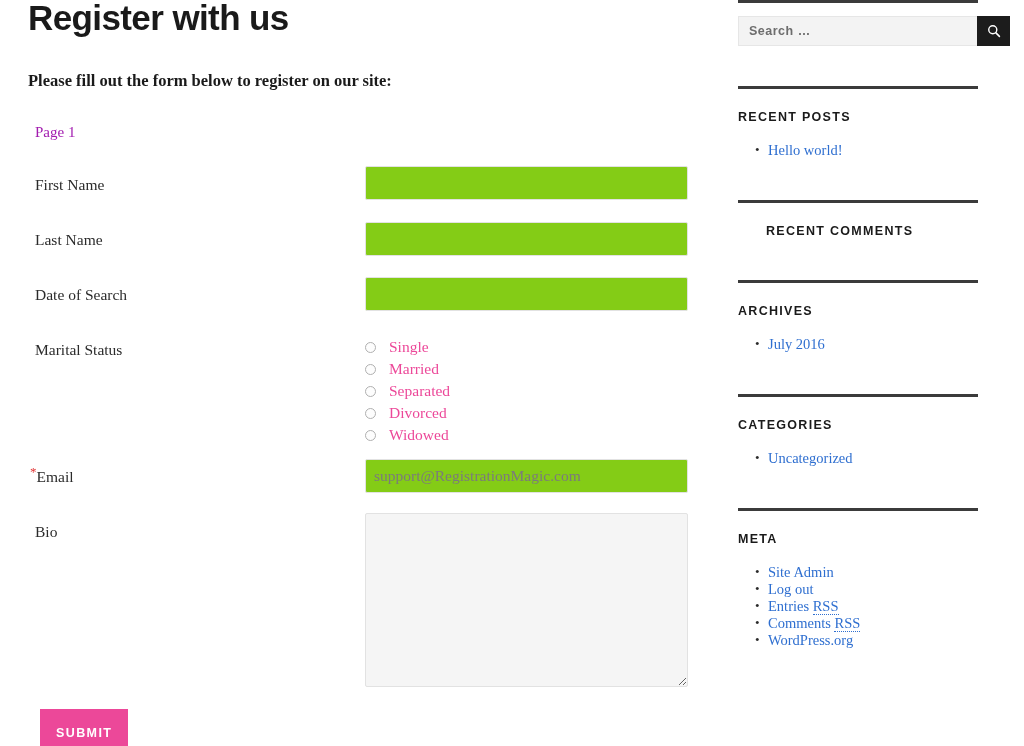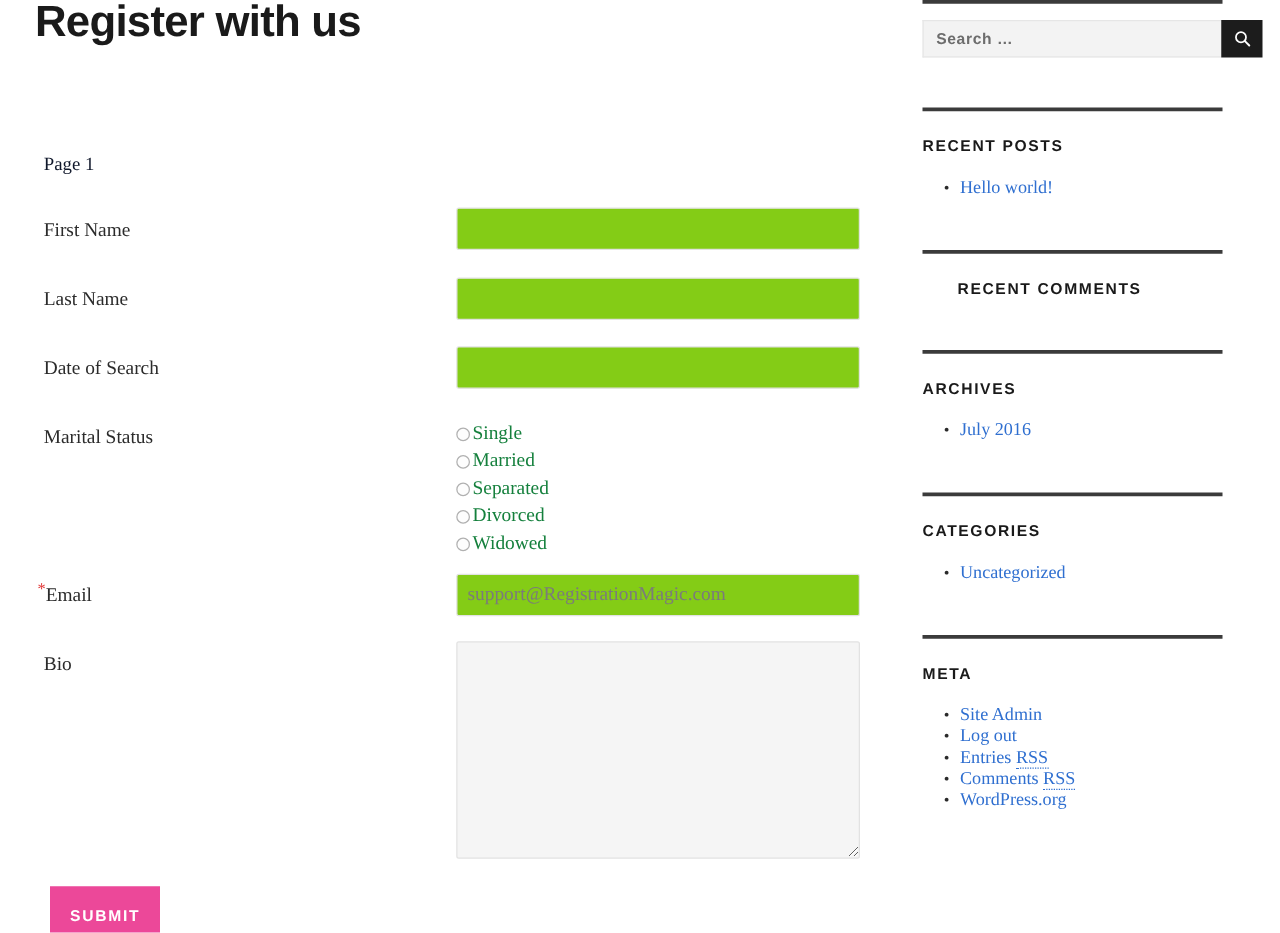--- a/index.html
+++ b/index.html
@@ -43,21 +43,21 @@
     font-weight: bold;
     color: #1a1a1a;
     line-height: 22px;
     white-space: nowrap;
   }
 
   #page-label {
     position: absolute;
     left: 35px; top: 123px;
     font-size: 15px;
-    color: #0f172a;
+    color: #a21caf;
     line-height: 19px;
   }
 
   .field-row {
     position: absolute;
     left: 0;
     width: 712px;
   }
   .field-label {
     position: absolute;
@@ -120,23 +120,23 @@
   }
   .radio-dot {
     width: 11px; height: 11px;
     border: 1px solid #b0b0b0;
     border-radius: 50%;
     background: #fdfdfd;
     display: inline-block;
     flex: 0 0 auto;
   }
   .radio-label {
-    margin-left: 2px;
+    margin-left: 13px;
     font-size: 15.5px;
-    color: #15803d;
+    color: #ec4899;
     line-height: 20px;
     white-space: nowrap;
   }
 
   #submit-button {
     position: absolute;
     left: 40px; top: 709px;
     background: #ec4899;
     color: #ffffff;
     border: none;
@@ -235,20 +235,21 @@
   }
   #search-submit svg { display: block; }
 </style>
 </head>
 <body>
 
 <div id="main-column">
 
   <h1 id="page-title">Register with us</h1>
 
+  <div id="intro-text">Please fill out the form below to register on our site:</div>
 
   <div id="page-label">Page 1</div>
 
   <div class="field-row">
     <div class="field-label" style="top:175px;">First Name</div>
     <input class="text-input" style="top: 166px;" type="text" placeholder="">
   </div>
 
   <div class="field-row">
     <div class="field-label" style="top:230px;">Last Name</div>

